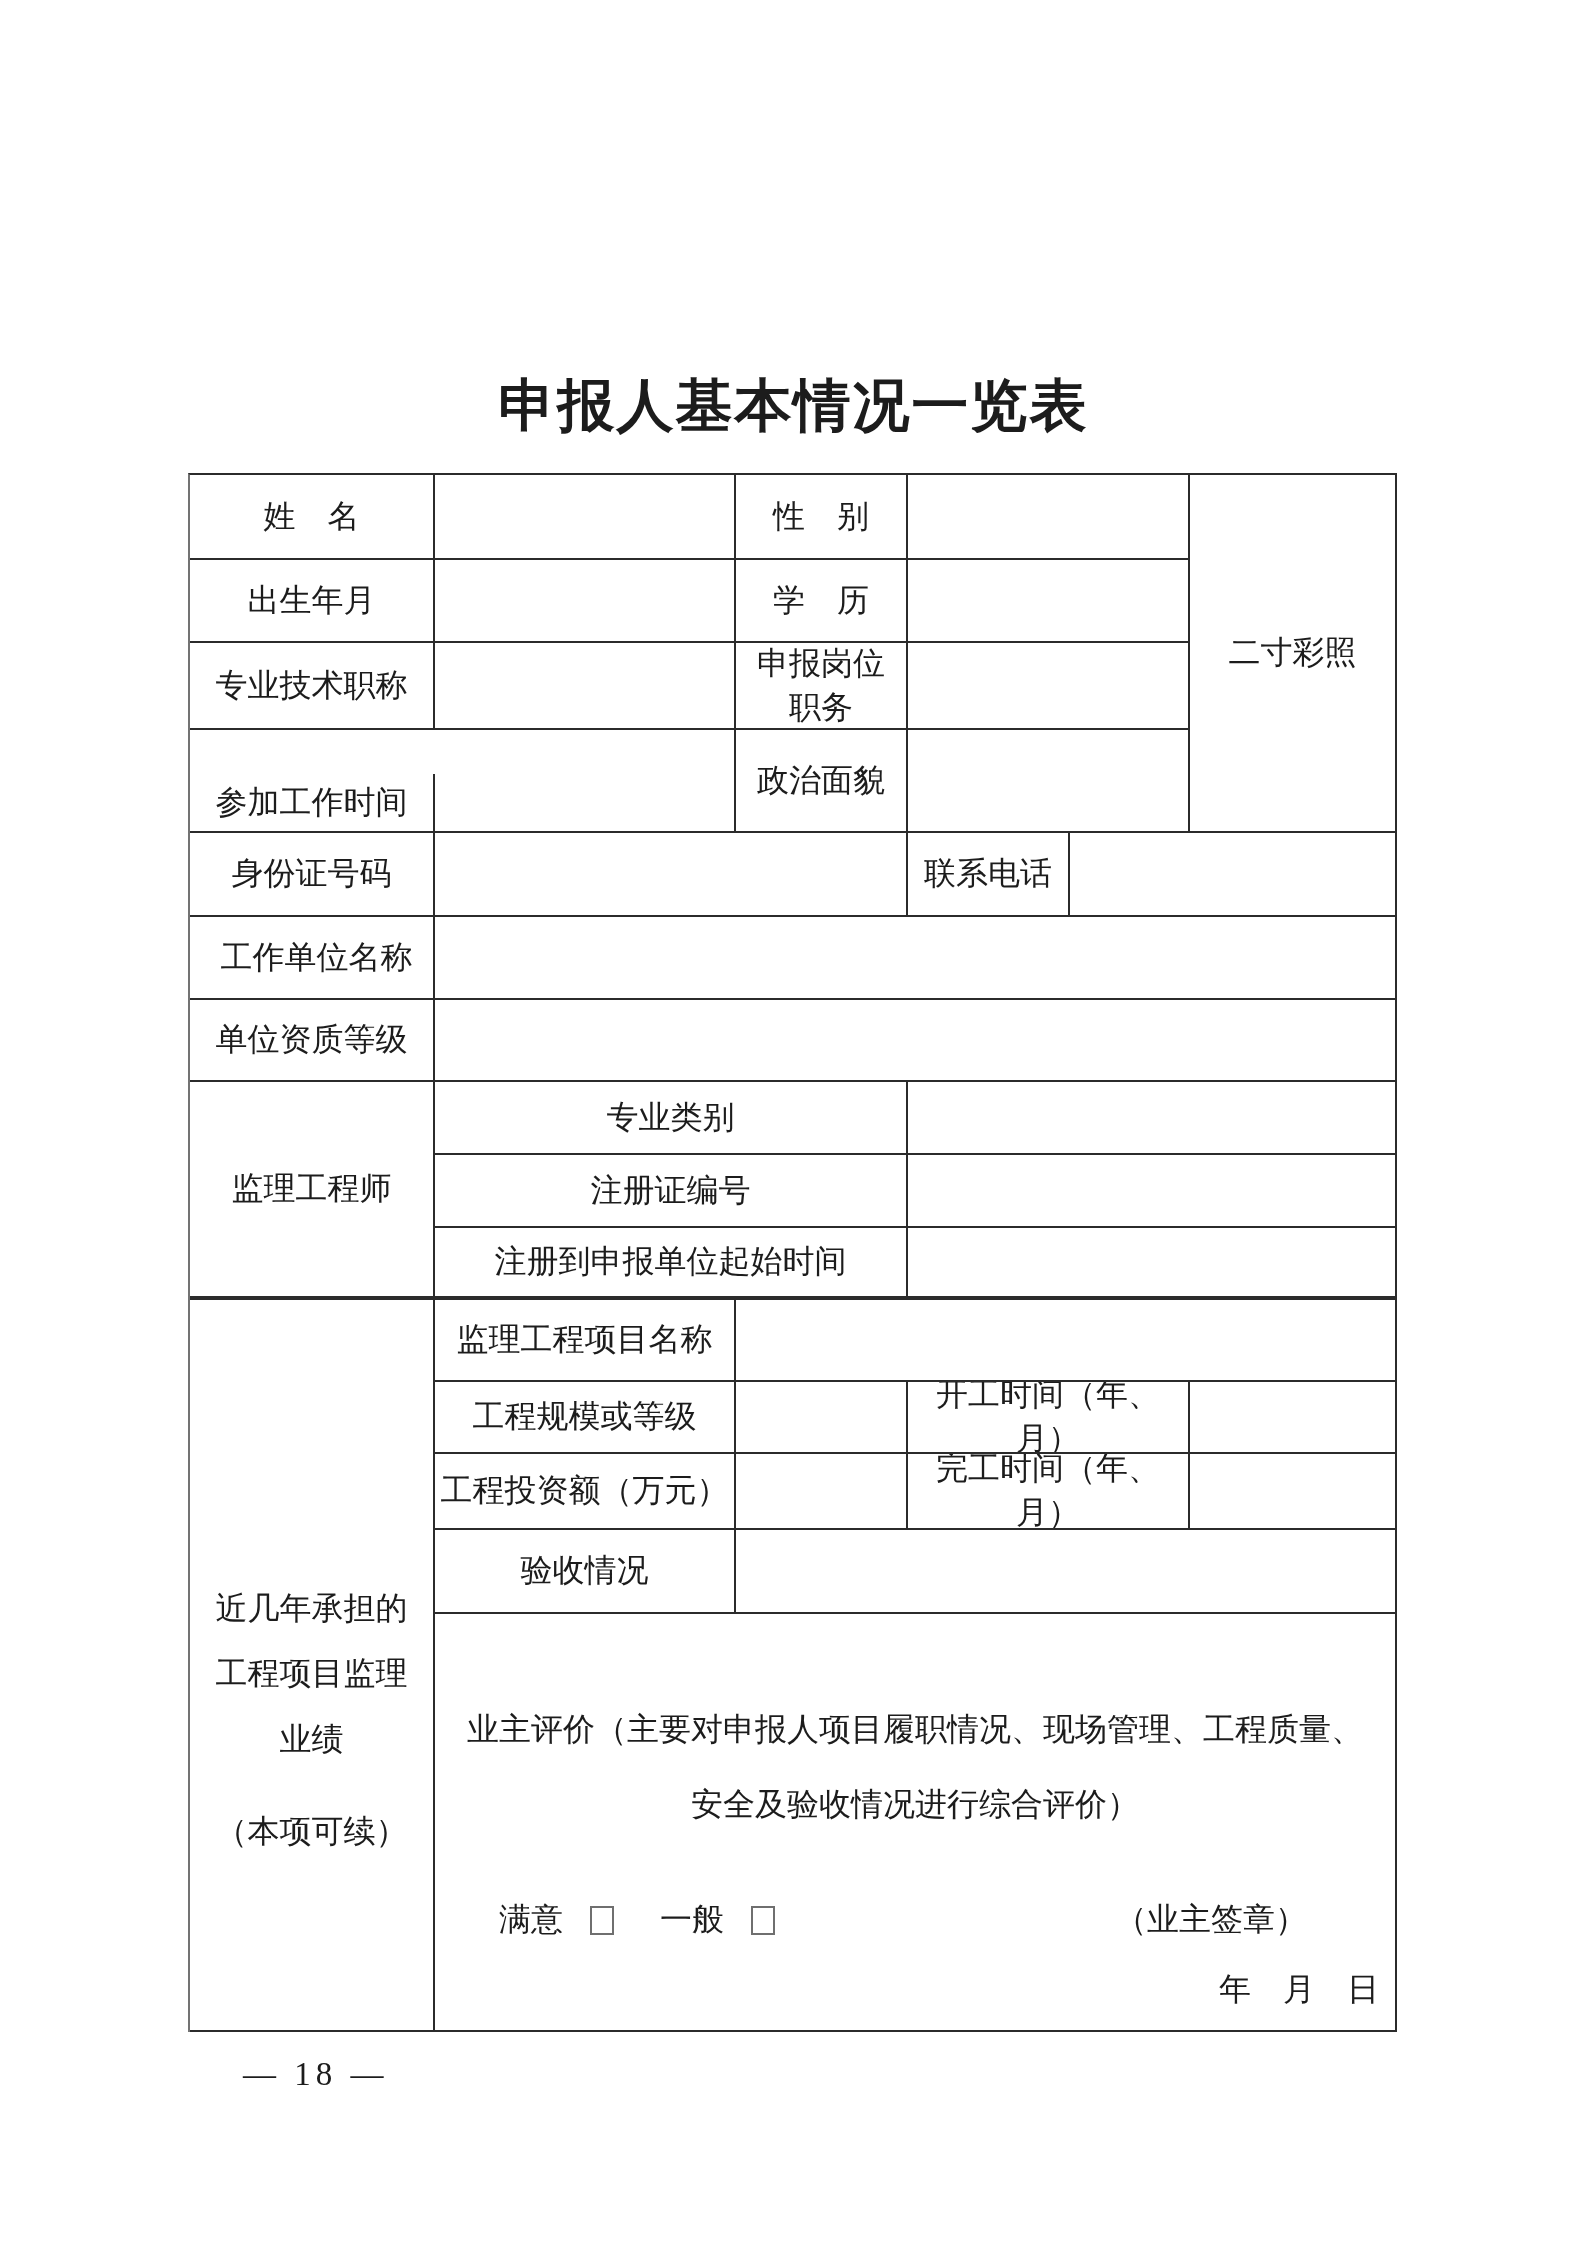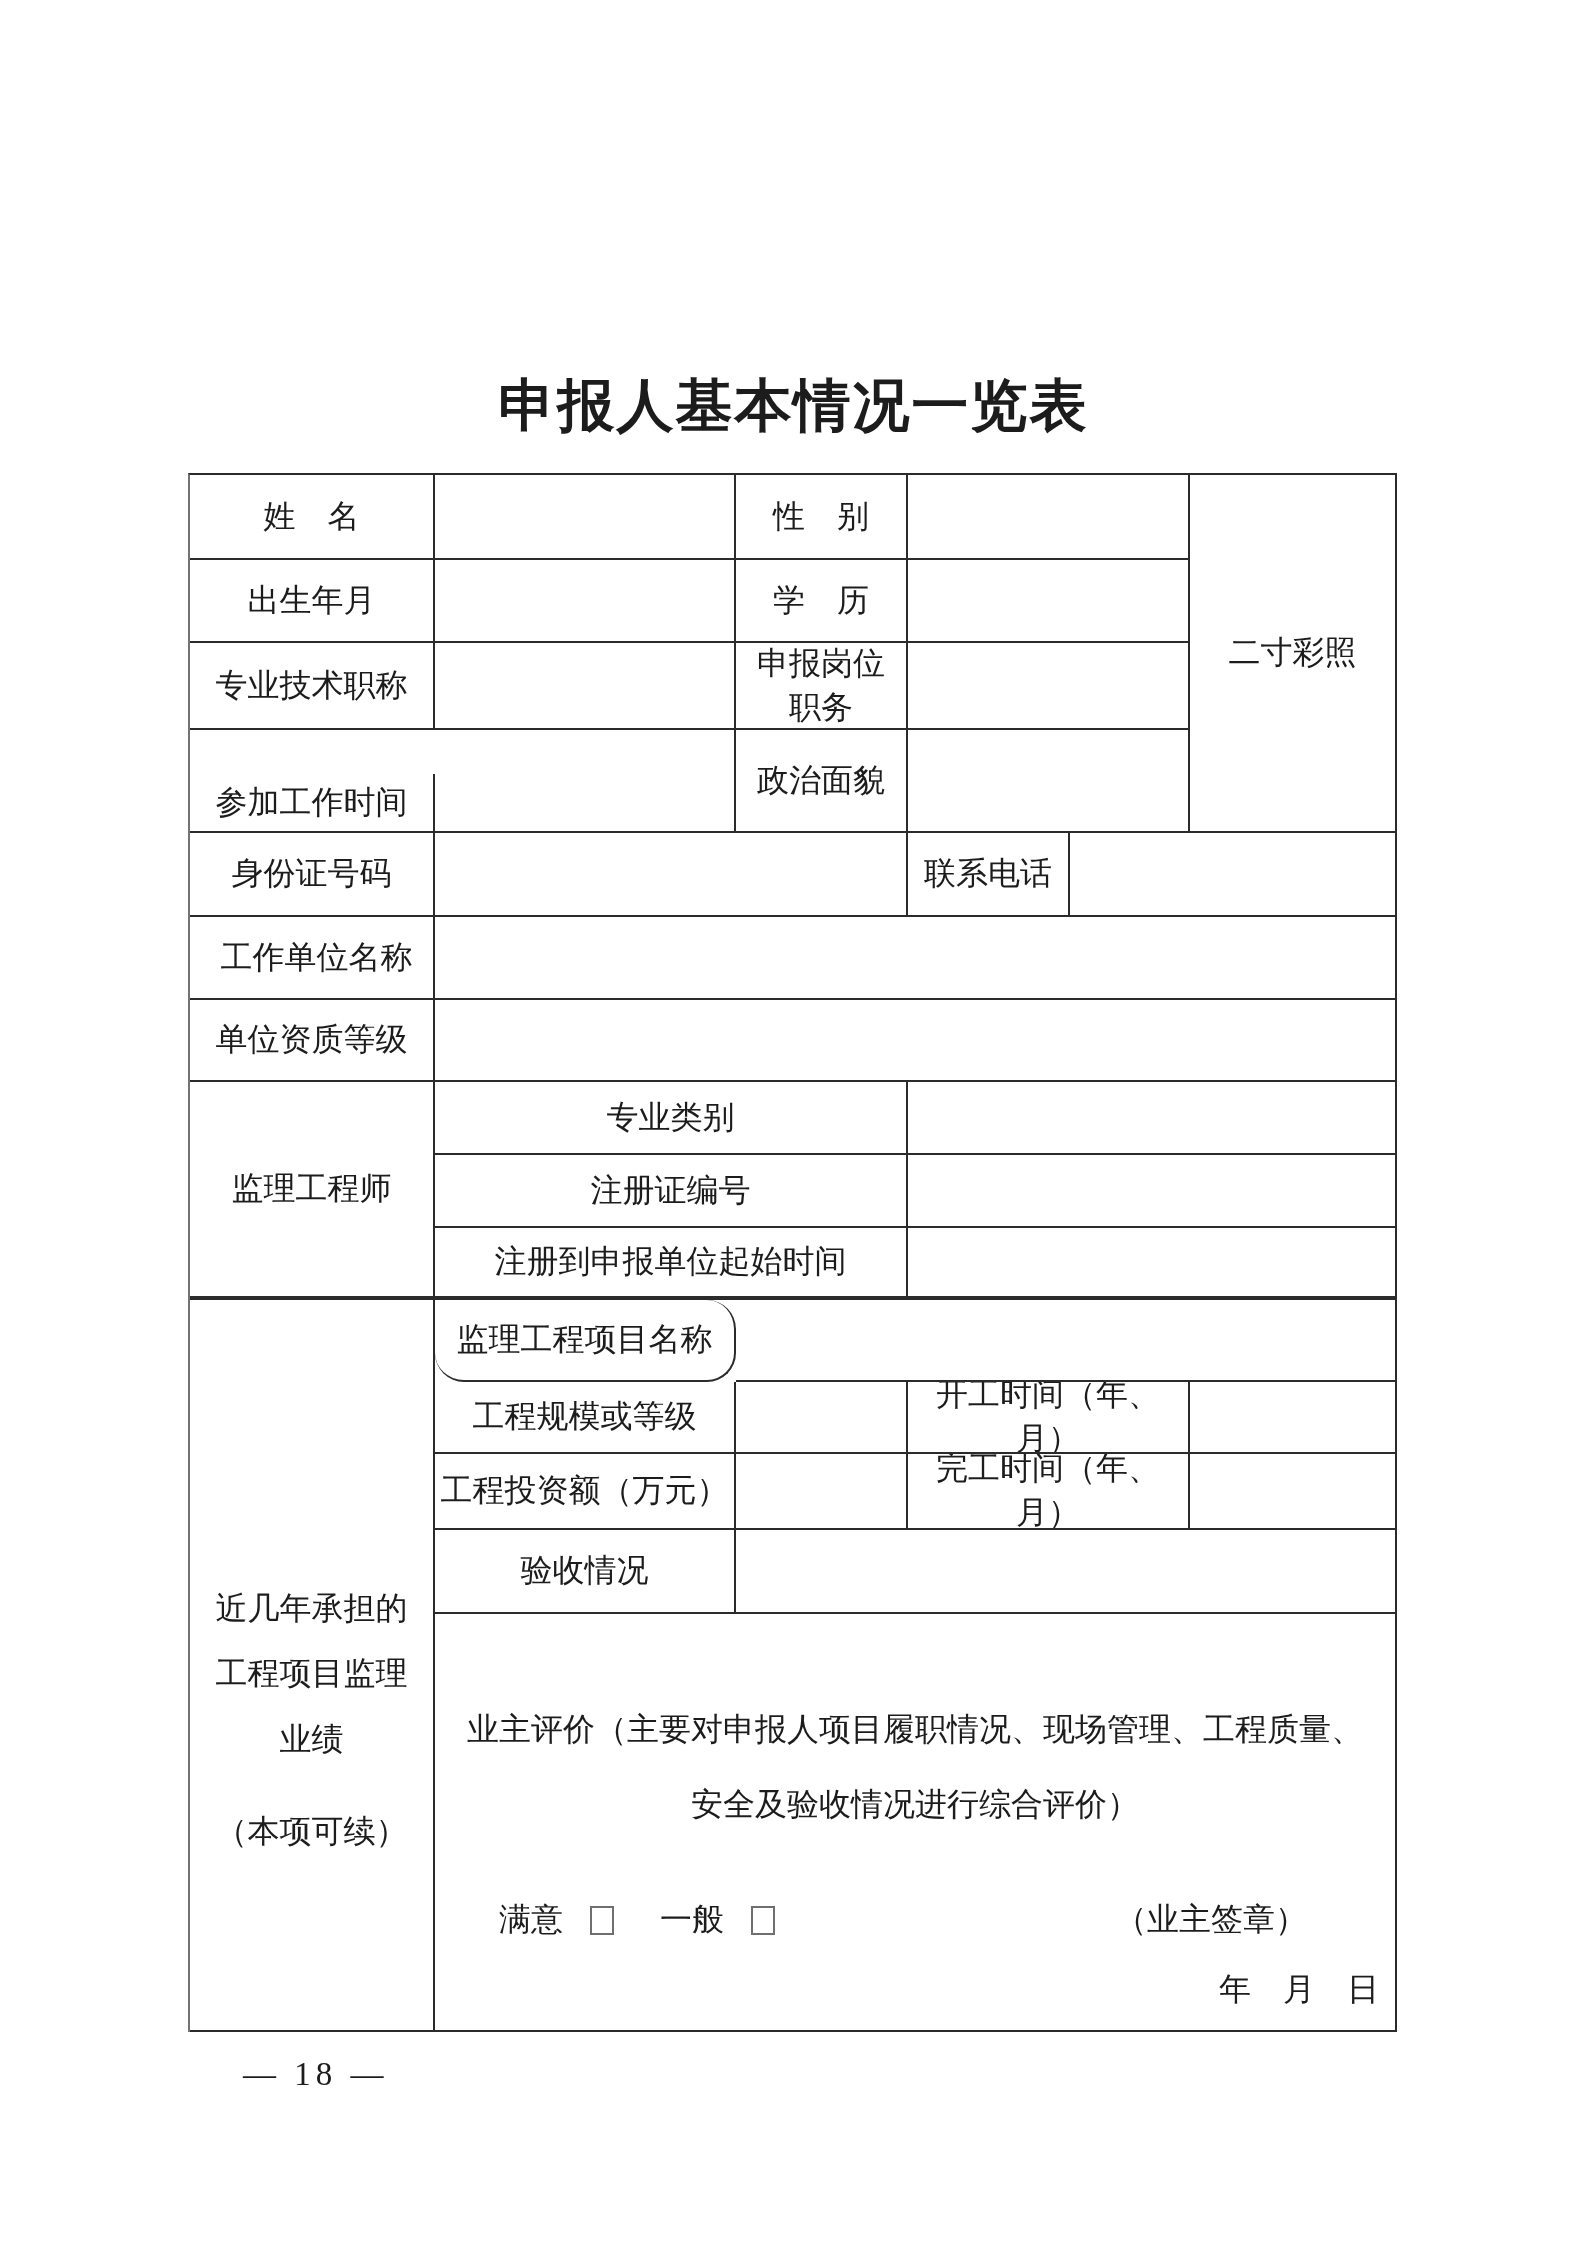--- a/index.html
+++ b/index.html
@@ -118,21 +118,21 @@
   <div class="cell thick-bottom" style="grid-row:10;grid-column:2/4;">注册到申报单位起始时间</div>
   <div class="cell thick-bottom" style="grid-row:10;grid-column:4/7;"></div>
 
   <div class="cell section-label projects-label" style="grid-row:11/16;grid-column:1;">
     <span>近几年承担的
 工程项目监理
 业绩</span>
     <span class="note">（本项可续）</span>
   </div>
 
-  <div class="cell" style="grid-row:11;grid-column:2;border-radius:29px;">监理工程项目名称</div>
+  <div class="cell" style="grid-row:11;grid-column:2;">监理工程项目名称</div>
   <div class="cell" style="grid-row:11;grid-column:3/7;"></div>
 
   <div class="cell" style="grid-row:12;grid-column:2;">工程规模或等级</div>
   <div class="cell" style="grid-row:12;grid-column:3;"></div>
   <div class="cell" style="grid-row:12;grid-column:4/6;">开工时间（年、月）</div>
   <div class="cell" style="grid-row:12;grid-column:6;"></div>
 
   <div class="cell" style="grid-row:13;grid-column:2;">工程投资额（万元）</div>
   <div class="cell" style="grid-row:13;grid-column:3;"></div>
   <div class="cell" style="grid-row:13;grid-column:4/6;">完工时间（年、月）</div>

